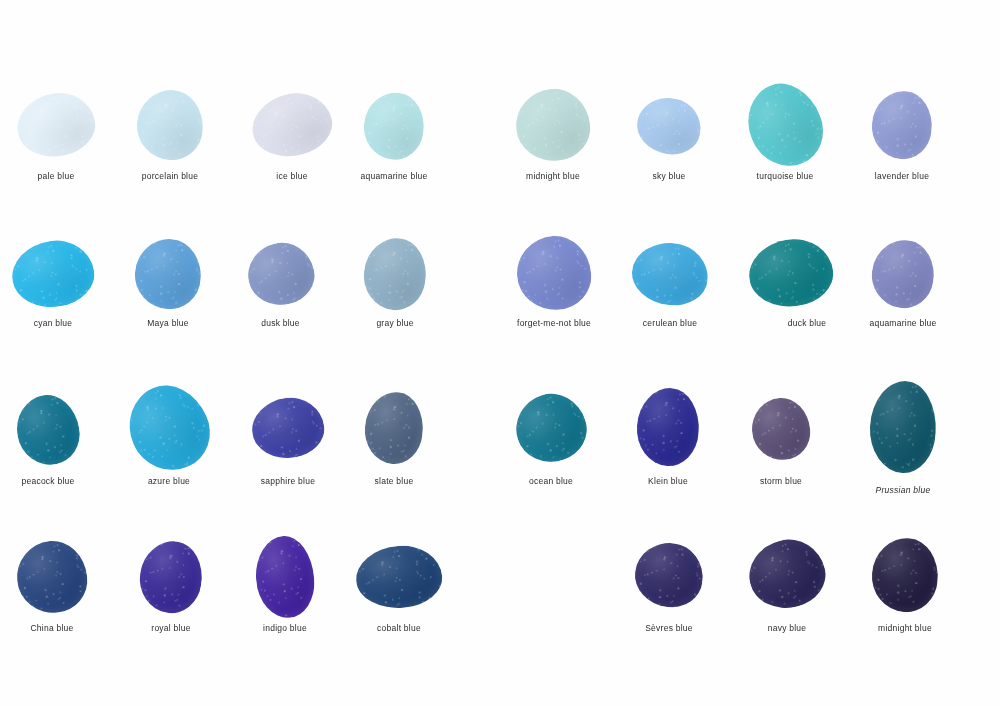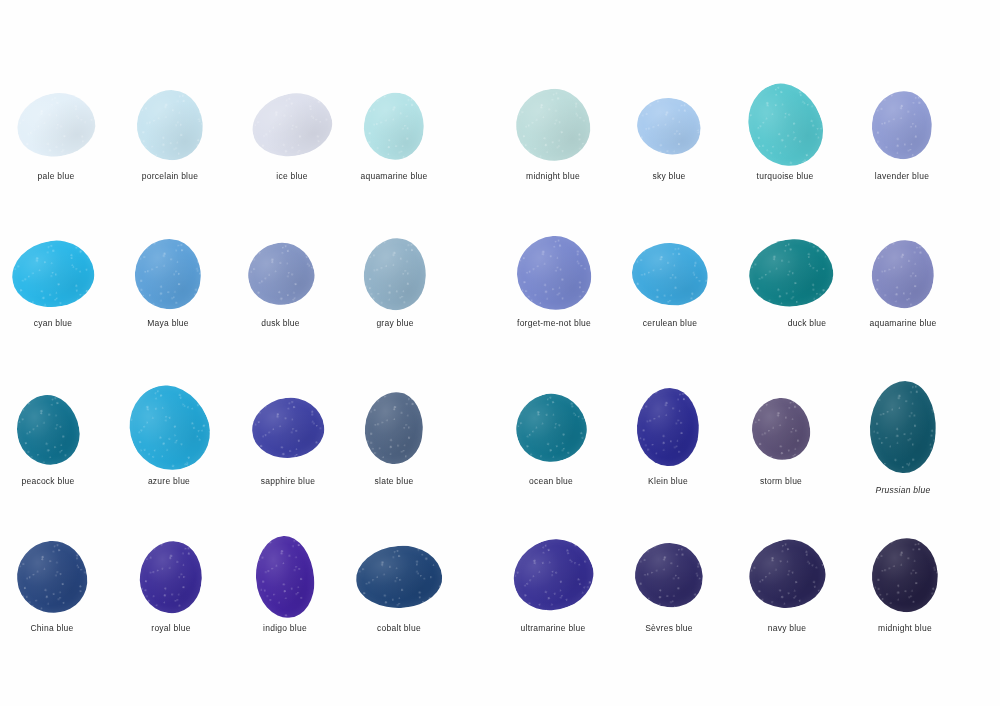--- a/index.html
+++ b/index.html
@@ -257,26 +257,20 @@
           <span class="blob" title="indigo blue" style="--c: #4423a0; --bw: 58px; --bh: 82px; --rot: -4deg;"></span>
         </span>
         <span class="swatch-label" style="position: absolute; left: 0px; width: 125px; top: 92px;">indigo blue</span>
       </div>
       <div class="swatch-cell" style="left: 336.5px; top: 525px;">
         <span class="blob-wrap">
           <span class="blob" title="cobalt blue" style="--c: #1f4476; --bw: 86px; --bh: 62px; --rot: -5deg;"></span>
         </span>
         <span class="swatch-label" style="position: absolute; left: 0px; width: 125px; top: 92px;">cobalt blue</span>
       </div>
-      <div class="swatch-cell" style="left: 490.5px; top: 523px;">
-        <span class="blob-wrap">
-          <span class="blob" title="ultramarine blue" style="--c: #362e93; --bw: 80px; --bh: 70px; --rot: -21deg;"></span>
-        </span>
-        <span class="swatch-label" style="position: absolute; left: 0px; width: 125px; top: 94px;">ultramarine blue</span>
-      </div>
       <div class="swatch-cell" style="left: 606.5px; top: 523px;">
         <span class="blob-wrap">
           <span class="blob" title="Sèvres blue" style="--c: #302a66; --bw: 68px; --bh: 64px; --rot: 7deg;"></span>
         </span>
         <span class="swatch-label" style="position: absolute; left: 0px; width: 125px; top: 94px;">Sèvres blue</span>
       </div>
       <div class="swatch-cell" style="left: 724.5px; top: 522px;">
         <span class="blob-wrap">
           <span class="blob" title="navy blue" style="--c: #2a2557; --bw: 76px; --bh: 68px; --rot: -14deg;"></span>
         </span>

